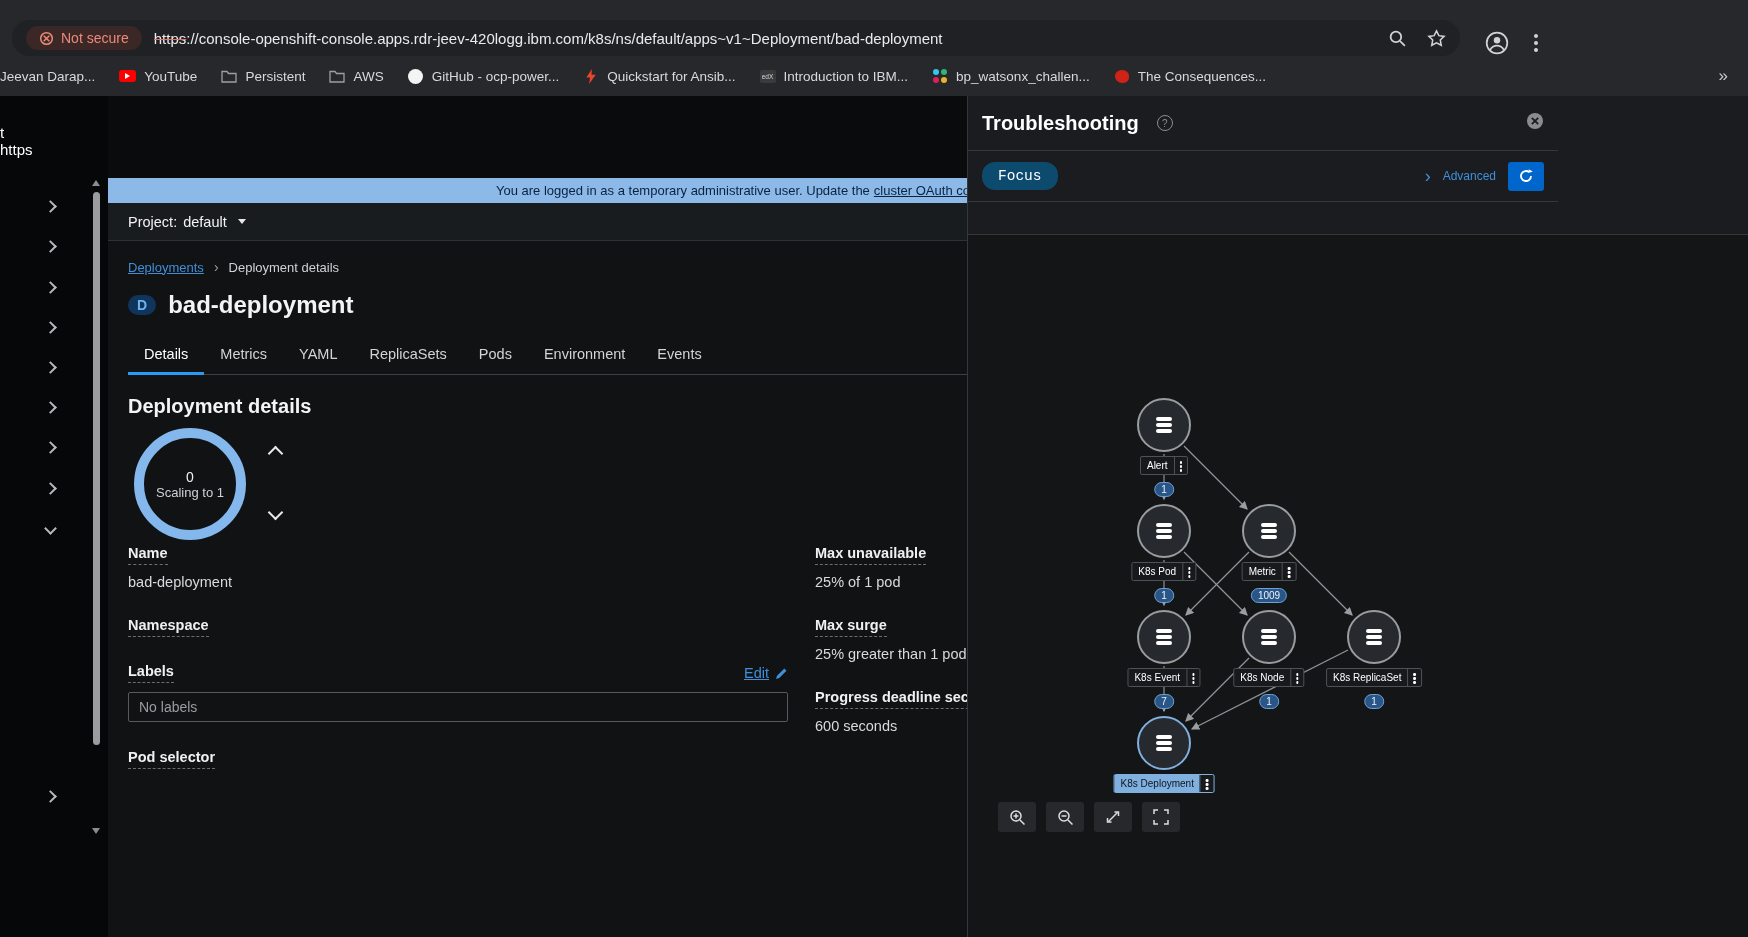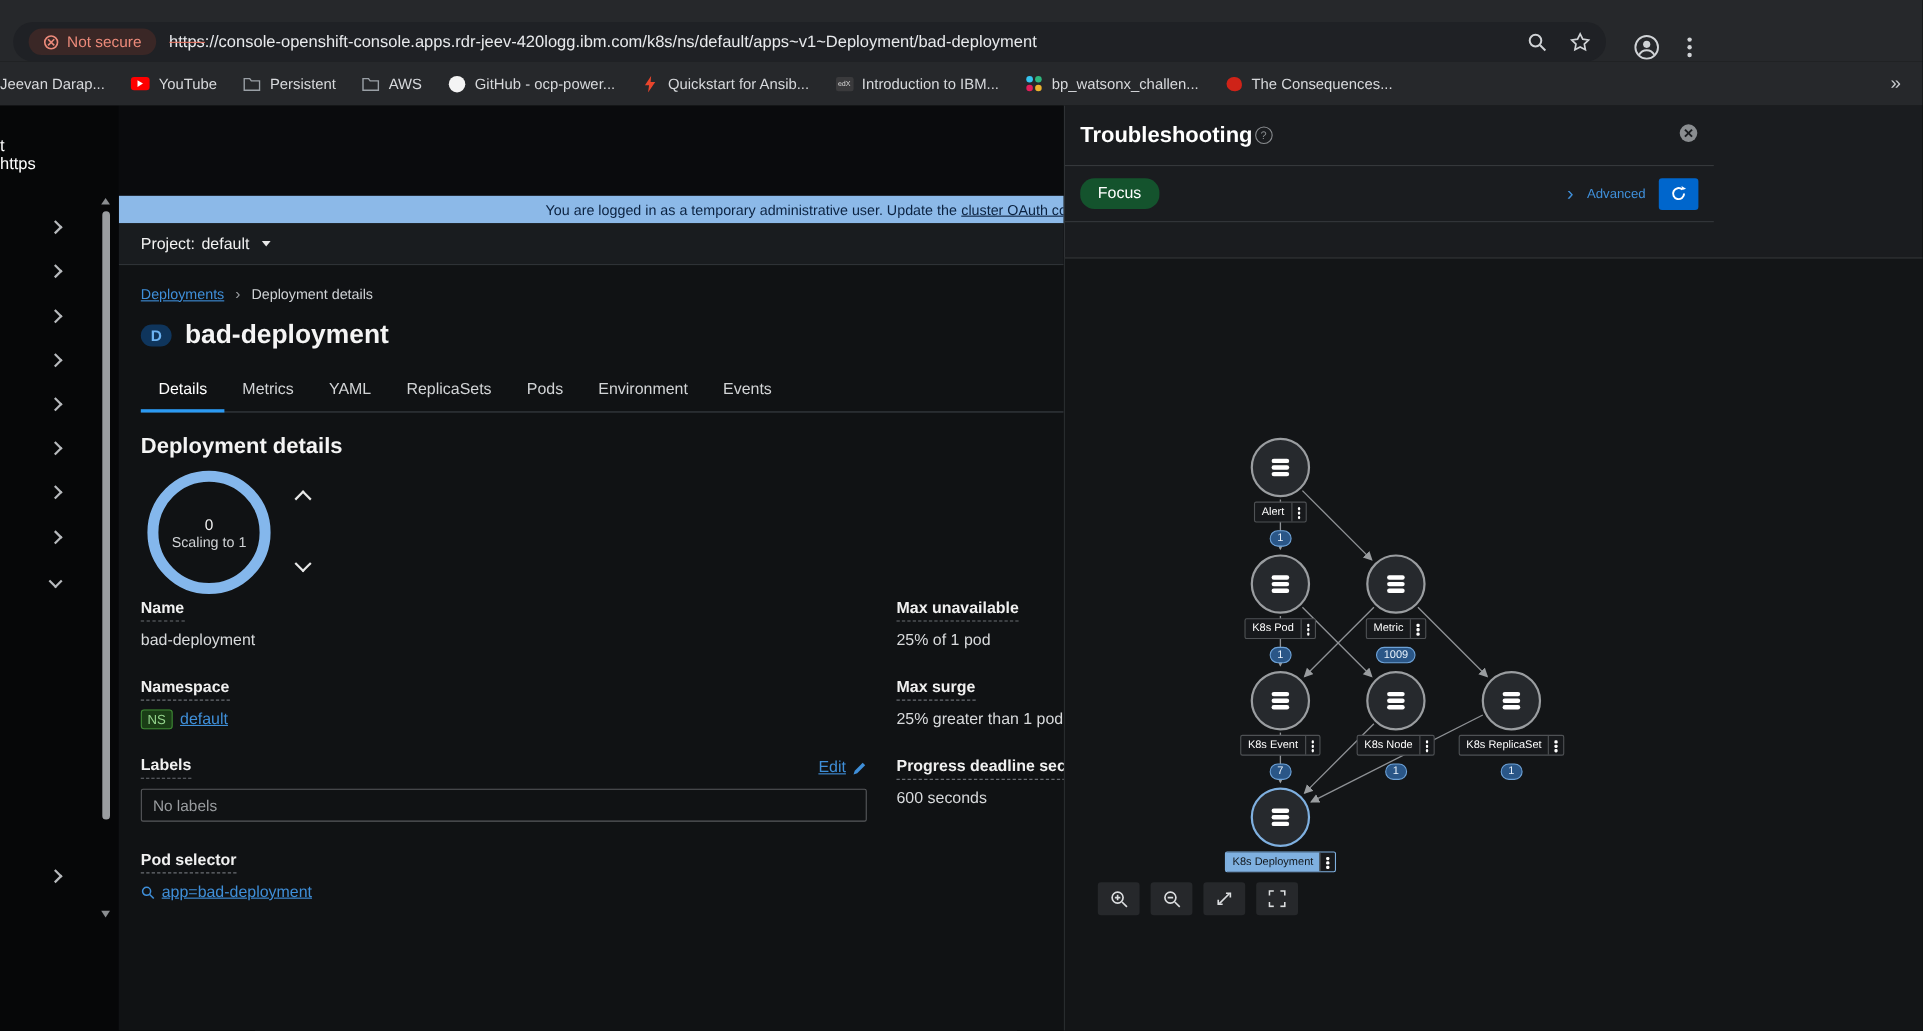--- a/index.html
+++ b/index.html
@@ -80,26 +80,26 @@
   .fvalue { margin-top:9px; font-size:14.5px; color:#d8dadc; white-space:nowrap; }
   .fvalue a { color:#3f8fd9; text-decoration:underline; }
   .nsbadge { background:#1a3d16; border:1px solid #3e8635; color:#95d58e; font-size:12px; padding:1px 5px; border-radius:3px; margin-right:7px; }
   .lblhead { display:flex; justify-content:space-between; align-items:center; }
   .editlink { display:flex; align-items:center; gap:6px; color:#3f8fd9; font-size:14.5px; text-decoration:underline; }
   .nolabels { margin-top:9px; border:1px solid #57595c; border-radius:2px; padding:6px 10px; color:#9a9da0; font-size:14px; width:660px; }
   .podsel { display:flex; align-items:center; gap:6px; }
 
   
   .panel { width:781px; flex:0 0 auto; background:#1a1c1f; border-left:1px solid #35383b; display:flex; flex-direction:column; }
-  .p-head { height:54px; width:590px; display:flex; align-items:center; padding:0 14px; gap:2px; }
+  .p-head { height:54px; width:590px; display:flex; align-items:center; padding:0 14px; gap:18px; }
   .p-title { font-size:20px; font-weight:700; color:#fff; }
   .helpic { width:16px; height:16px; border:1px solid #8a8d90; color:#8a8d90; border-radius:50%; font-size:10px; display:flex; align-items:center; justify-content:center; }
   .p-close { margin-left:auto; }
   .p-toolbar { height:52px; width:590px; border-top:1px solid #35383b; border-bottom:1px solid #35383b; display:flex; align-items:center; padding:0 14px; }
-  .btn-blue { background:#14532d; color:#fff; border:none; border-radius:13px; font-size:14.5px; padding:6px 16px; font-family:Liberation Sans, sans-serif; }
+  .btn-blue { background:#0c4a6e; color:#fff; border:none; border-radius:13px; font-size:14.5px; padding:6px 16px; font-family:Liberation Mono, monospace; }
   .tb-right { margin-left:auto; display:flex; align-items:center; gap:12px; }
   .adv-chev { color:#3f8fd9; font-size:18px; line-height:1; }
   .advanced { color:#3f8fd9; font-size:12px; text-decoration:none; }
   .btn-refresh { width:36px; height:29px; background:#0066cc; border:none; border-radius:3px; display:flex; align-items:center; justify-content:center; }
   .p-spacer { height:32px; }
   .graph { flex:1; position:relative; background:#131517; border-top:1px solid #35383b; }
   .edges { position:absolute; inset:0; }
   .gnode { position:absolute; width:54px; z-index:2; }
   .gcircle { width:54px; height:54px; border-radius:50%; background:#26292d; border:2px solid #9a9da0; display:flex; align-items:center; justify-content:center; }
   .gnode.selected .gcircle { border-color:#7fb0e0; }
@@ -282,45 +282,35 @@
           </div>
         </div>
         <div class="fields">
           <div class="leftcol">
             <div class="field">
               <span class="flabel">Name</span>
               <div class="fvalue">bad-deployment</div>
             </div>
             <div class="field">
               <span class="flabel">Namespace</span>
-              <div class="fvalue">
-                <span class="nsbadge">NS</span><a href="#">default</a>
-              </div>
             </div>
             <div class="field">
               <div class="lblhead">
                 <span class="flabel">Labels</span>
                 <a href="#" class="editlink">
                   <span>Edit</span>
                   <svg width="13" height="13" viewBox="0 0 14 14">
                     <path d="M1 13l1.2-3.6L10 1.6l2.4 2.4-7.8 7.8z" fill="#3f8fd9"></path>
                   </svg>
                 </a>
               </div>
               <div class="nolabels">No labels</div>
             </div>
             <div class="field">
               <span class="flabel">Pod selector</span>
-              <div class="fvalue podsel">
-                <svg width="13" height="13" viewBox="0 0 16 16">
-                  <circle cx="6.5" cy="6.5" r="4.5" fill="none" stroke="#3f8fd9" stroke-width="1.7"></circle>
-                  <line x1="10" y1="10" x2="14.5" y2="14.5" stroke="#3f8fd9" stroke-width="1.7"></line>
-                </svg>
-                <a href="#">app=bad-deployment</a>
-              </div>
             </div>
           </div>
           <div class="rightcol">
             <div class="field">
               <span class="flabel">Max unavailable</span>
               <div class="fvalue">25% of 1 pod</div>
             </div>
             <div class="field">
               <span class="flabel">Max surge</span>
               <div class="fvalue">25% greater than 1 pod</div>

